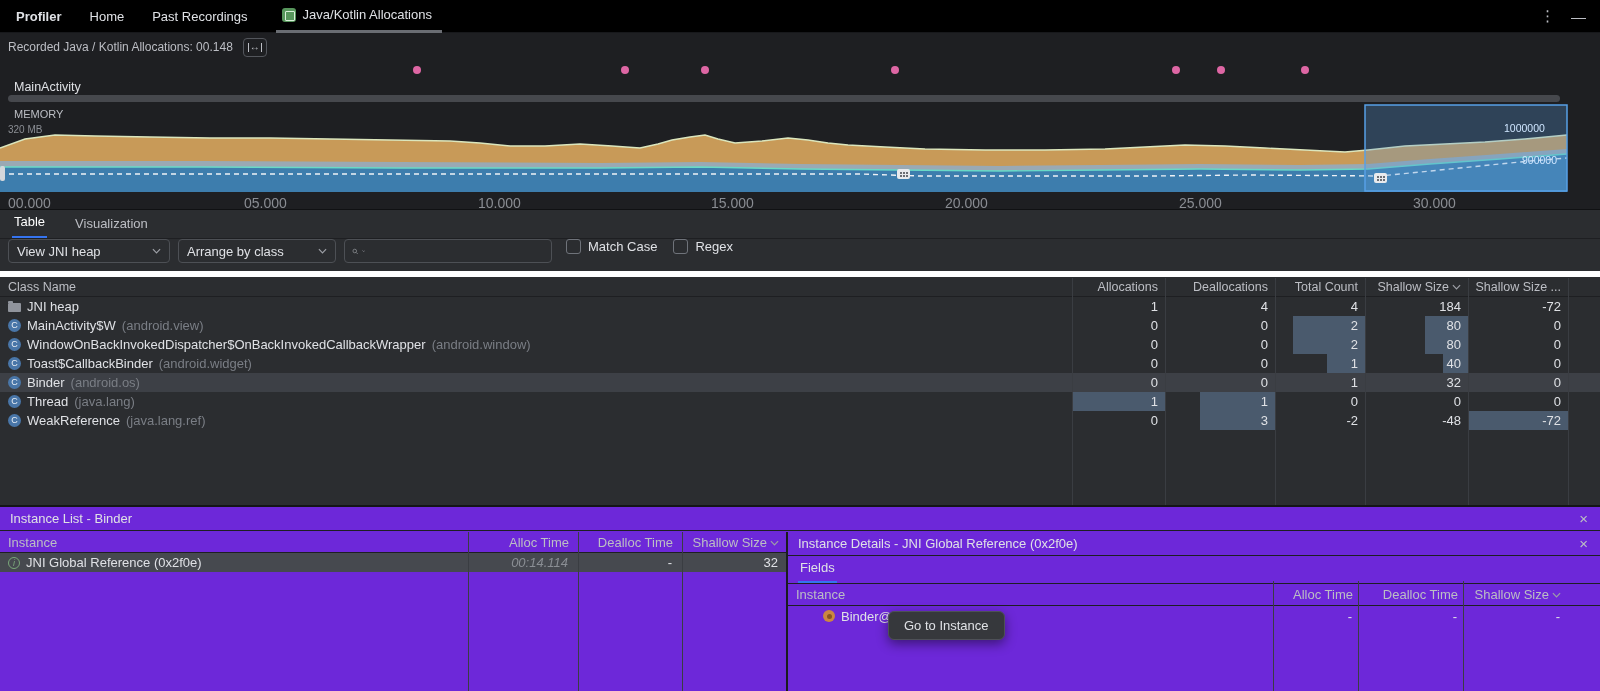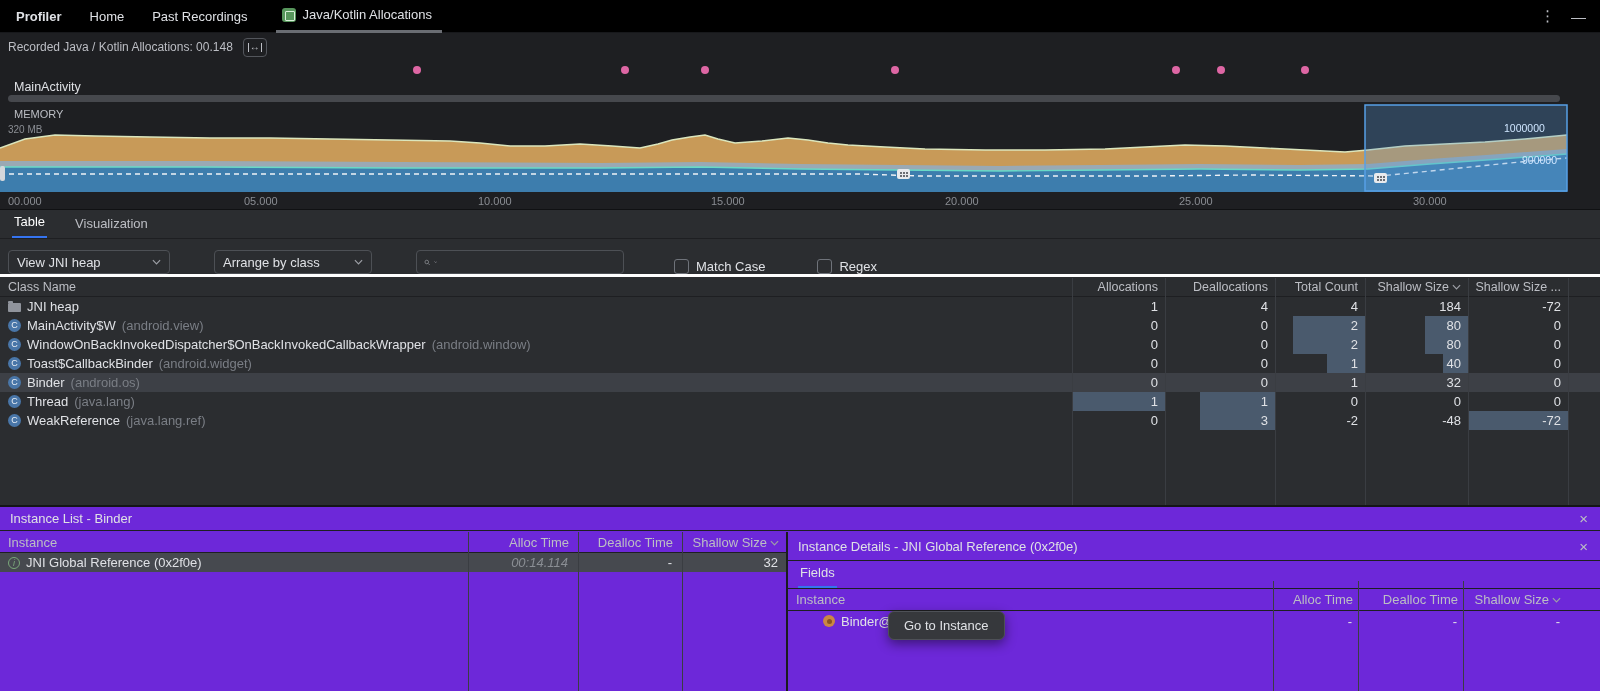--- a/index.html
+++ b/index.html
@@ -48,29 +48,29 @@
       box-shadow:3px 0 #6b6e74, 6px 0 #6b6e74, 0 3px #6b6e74, 3px 3px #6b6e74, 6px 3px #6b6e74; }
   .left-grip { position:absolute; left:0; top:62px; width:5px; height:15px; background:#d4d7db;
                border-radius:2px; z-index:4; }
   #area-orange { fill:#c89a58; } #line-orange { fill:none; stroke:#dbe6bd; stroke-width:1.4; }
   #area-gray { fill:#9aa9b4; } #area-blue { fill:#3d7dad; }
   #line-cyan { fill:none; stroke:#68d9c7; stroke-width:1.4; }
   #line-dashed { fill:none; stroke:#eef2f6; stroke-width:1.4; stroke-dasharray:5 4; }
   #sel-rect { fill:rgba(88,151,215,0.30); stroke:#57a0e6; stroke-width:1.5; }
   
   #axis { position:absolute; top:195px; left:0; right:0; height:14px; }
-  .axis-label { position:absolute; font-size:11px; color:#8a8d93; }
+  .axis-label { position:absolute; font-size:14px; color:#8a8d93; }
   
   .panel-main { position:absolute; top:209px; left:0; right:0; height:296px; background:#2b2d30;
                 border-top:1px solid #101113; }
   .tabs-row { height:29px; display:flex; align-items:flex-end; padding-left:12px; gap:26px;
               border-bottom:1px solid #1e1f22; }
   .vtab { padding:0 2px 7px 2px; color:#bcbec4; }
   .vtab.active { color:#ffffff; border-bottom:2px solid #3574f0; }
-  .toolbar-row { height:38px; display:flex; align-items:flex-end; border-bottom:3px solid #ffffff;gap:36px; }
+  .toolbar-row { height:38px; display:flex; align-items:flex-start; border-bottom:6px solid #ffffff; }
   .combo { height:24px; border:1px solid #4d5055; border-radius:4px; display:flex;
            align-items:center; padding:0 8px; color:#dfe1e5; gap:8px; }
   .combo .lbl { white-space:nowrap; }
   .combo .icon-chev { margin-left:auto; color:#9da0a6; }
   .searchbox { height:24px; width:208px; border:1px solid #4d5055; border-radius:4px;
                display:flex; align-items:center; padding:0 7px; gap:3px; }
   .searchbox input { flex:1; background:transparent; border:none; outline:none; color:#dfe1e5;
                      font-family:"Liberation Sans",sans-serif; font-size:13px; }
   .cbwrap { display:flex; align-items:center; gap:7px; color:#dfe1e5; }
   .cbbox { width:15px; height:15px; border:1.5px solid #6f737a; border-radius:3px; background:transparent; }
@@ -108,21 +108,21 @@
   .left-pane { width:788px; position:relative; border-right:2px solid #1b1c1f; }
   .lgrid { display:grid; grid-template-columns:minmax(0,1fr) 110px 104px 106px; }
   .lt-head { height:21px; align-items:center; color:#bcbec4; border-bottom:1px solid #1e1f22; }
   .lt-row { height:19px; align-items:center; background:#46494f; }
   .iti { display:flex; align-items:center; gap:6px; padding-left:8px; white-space:nowrap; overflow:hidden; }
   .info-icon { width:12px; height:12px; border-radius:50%; border:1px solid #7aa87a; color:#7aa87a;
                font-size:9px; line-height:11px; text-align:center; flex:0 0 12px; font-style:italic; }
   .num { text-align:right; padding-right:8px; }
   .alloc-time { color:#8a8e94; font-style:italic; }
   .right-pane { flex:1; position:relative; }
-  .d-header { height:29px; display:flex; align-items:center; padding:0 12px 0 10px;
+  .d-header { height:24px; display:flex; align-items:center; padding:0 12px 0 10px;
               border-bottom:1px solid #1e1f22; }
   .d-tabs { height:28px; display:flex; align-items:flex-end; padding-left:10px;
             border-bottom:1px solid #1e1f22; }
   .d-tab { padding:0 2px 6px 2px; color:#dfe1e5; border-bottom:2px solid #3574f0; }
   .rgrid { display:grid; grid-template-columns:minmax(0,1fr) 85px 105px 103px; padding-right:32px; }
   .dt-head { height:22px; align-items:center; color:#bcbec4; border-bottom:1px solid #1e1f22; }
   .dt-row { height:20px; align-items:center;padding-left:27px; }
   .obj-icon { width:12px; height:12px; border-radius:50%; background:#cb8742; flex:0 0 12px;
               position:relative; }
   .obj-icon::before { content:""; position:absolute; left:3.5px; top:3.5px; width:5px; height:5px;

